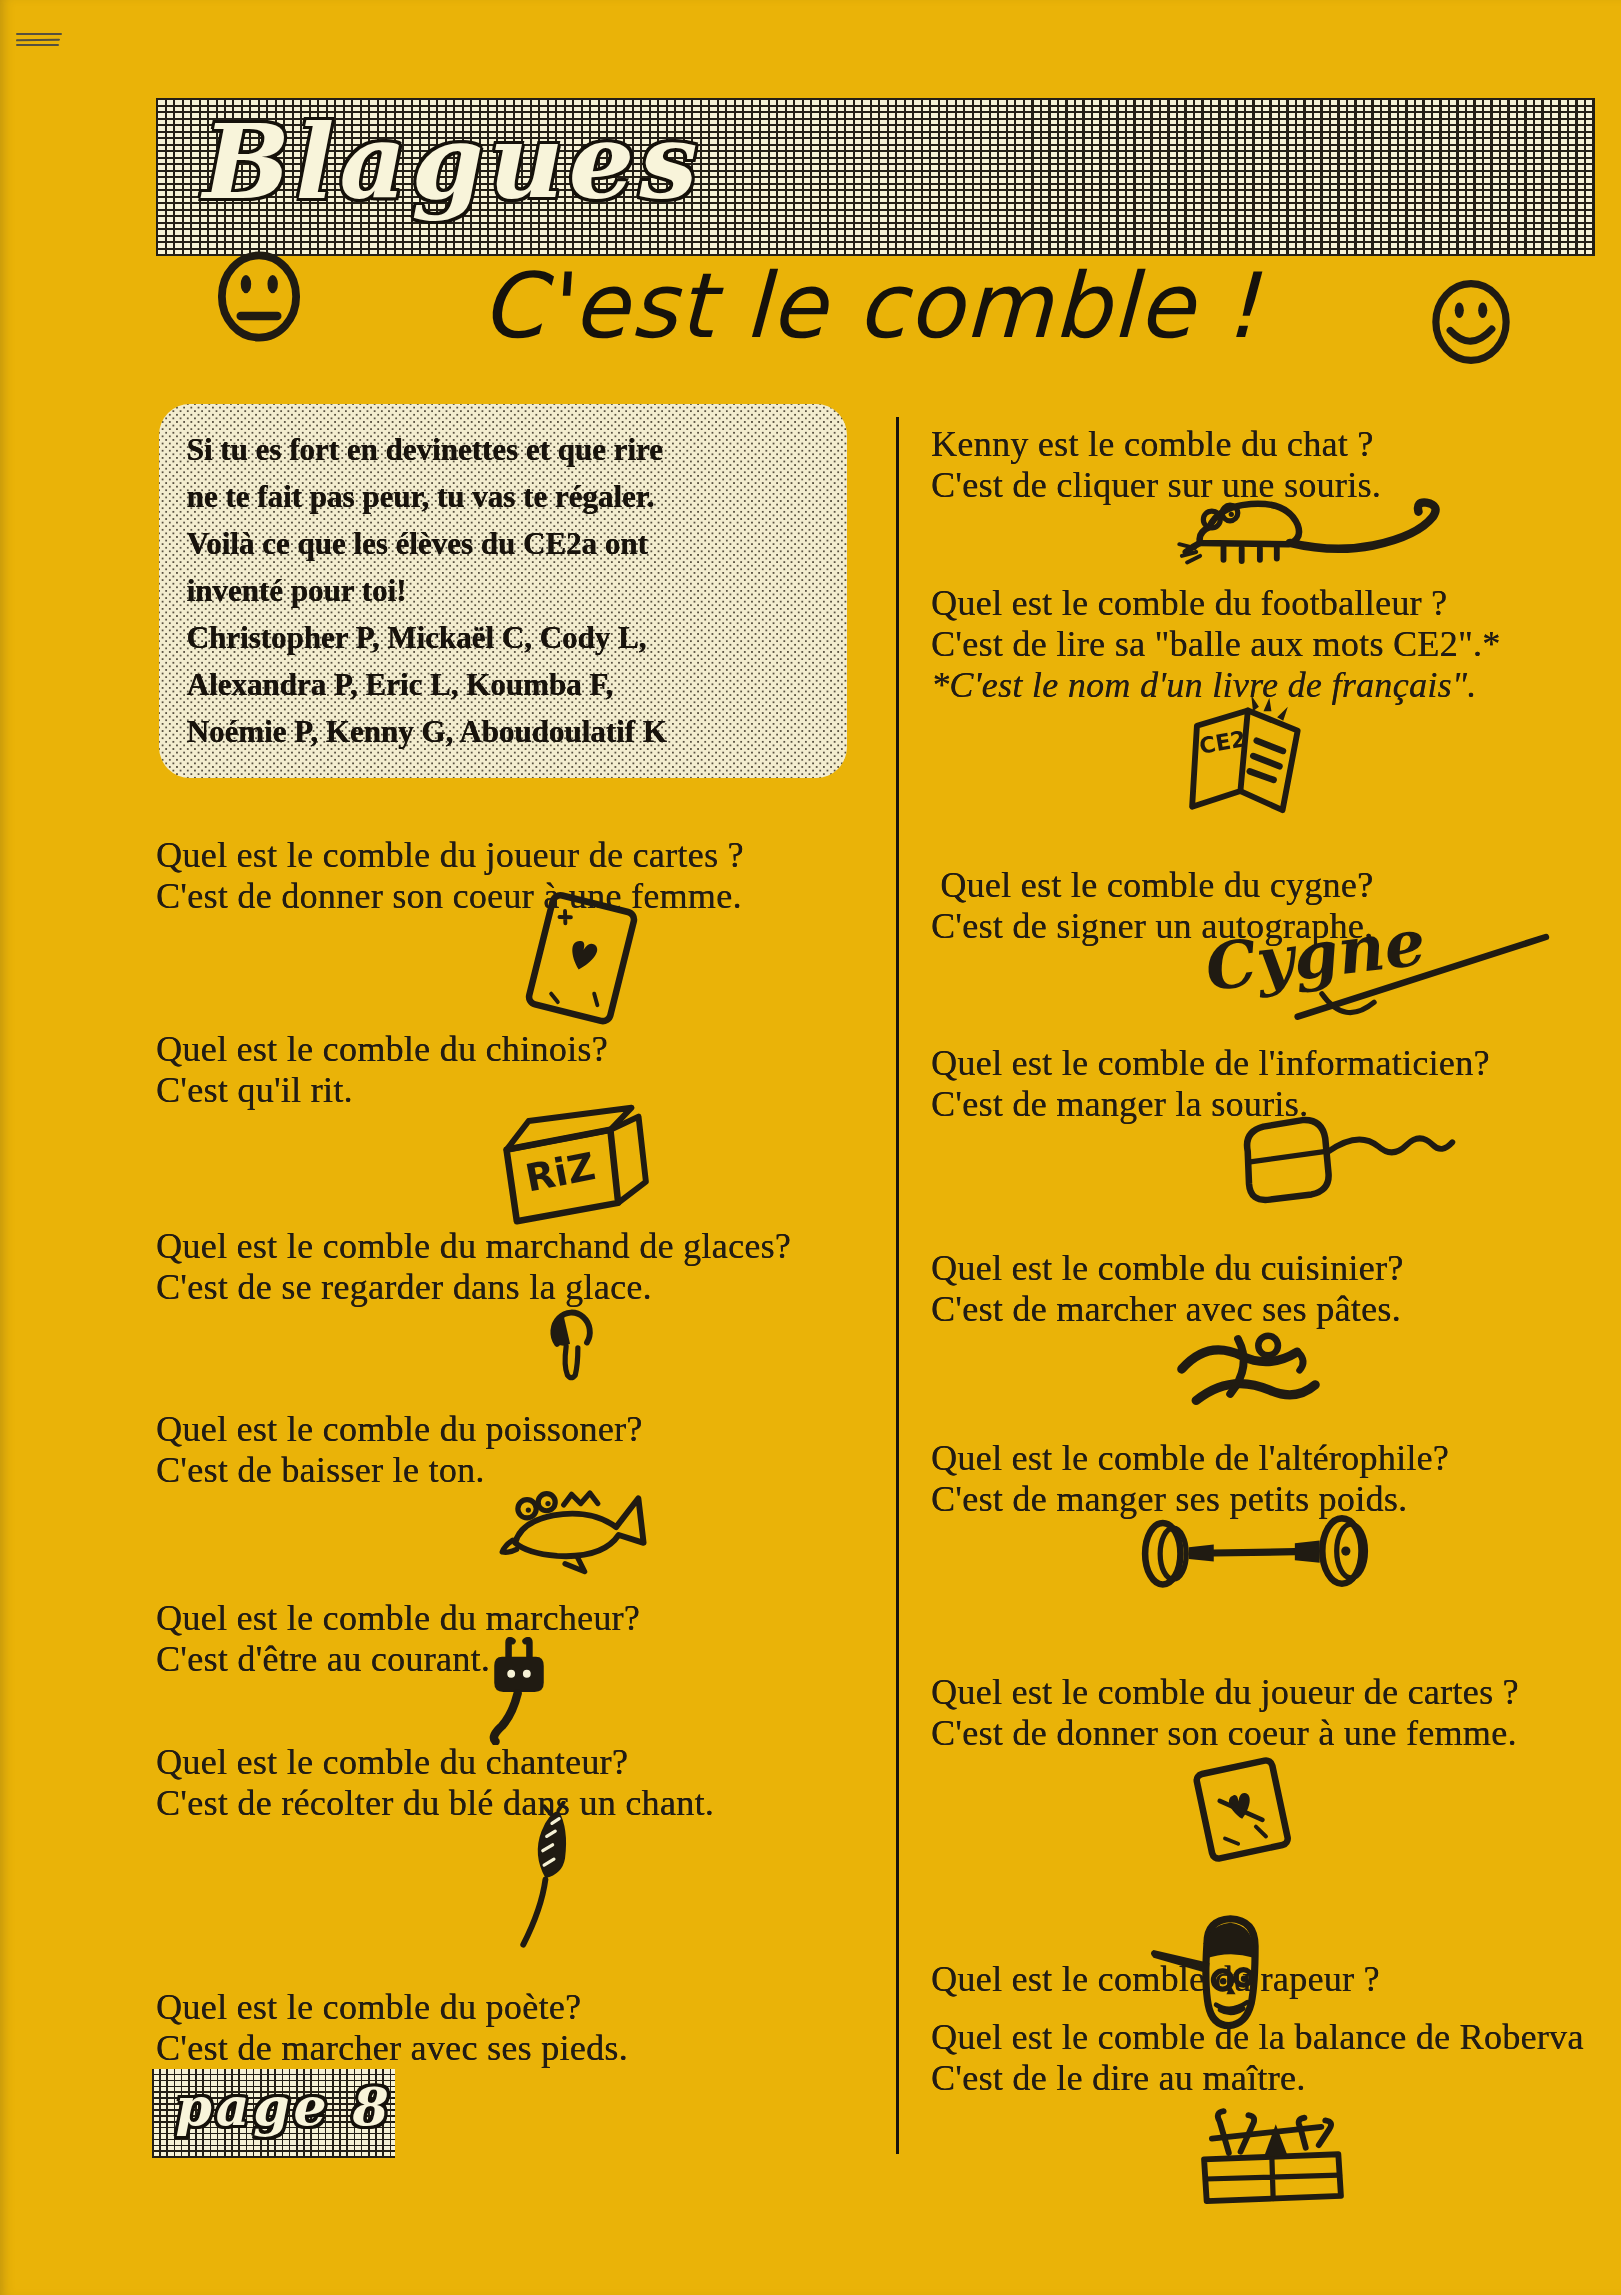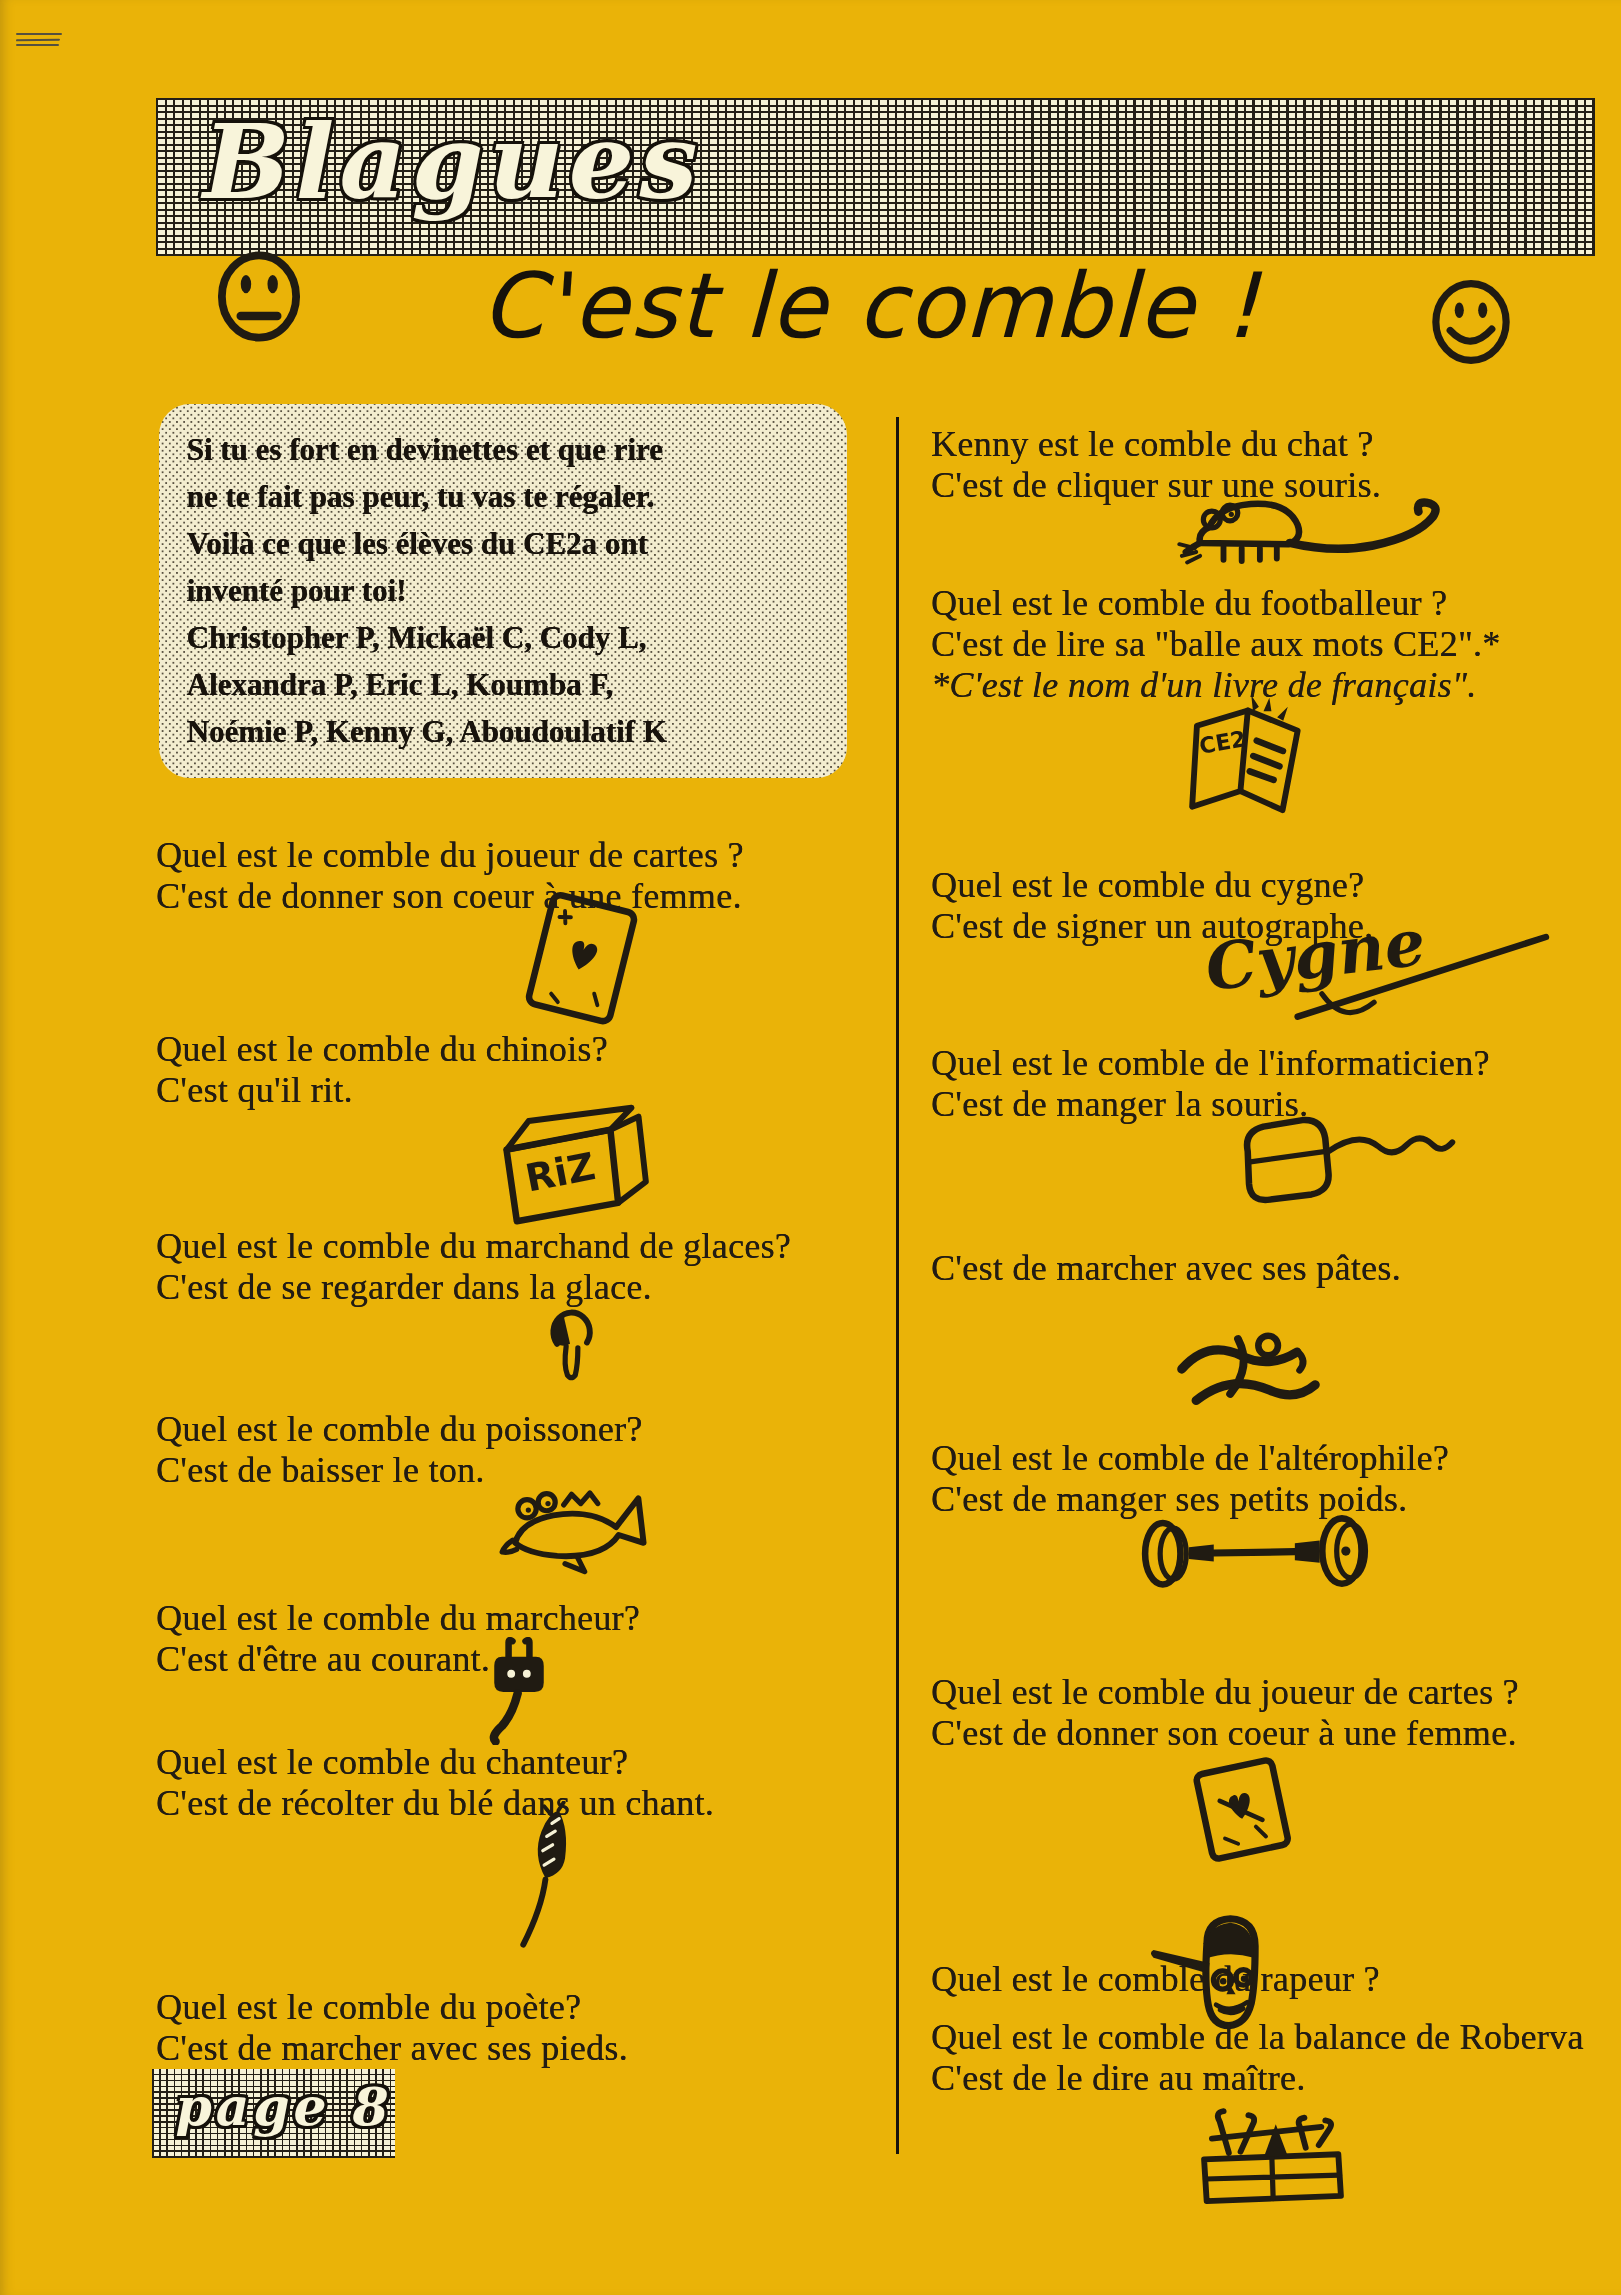--- a/index.html
+++ b/index.html
@@ -246,41 +246,42 @@
     <div class="note">*C'est le nom d'un livre de français".</div>
   </div>
   <svg class="draw" style="left:1177px;top:692px;transform:rotate(8deg);" width="131" height="150" viewBox="0 0 200 230">
     <path class="s" d="M22 62 L96 28 L102 152 L32 186 Z" stroke-width="9"></path>
     <path class="s" d="M96 28 L176 48 L170 172 L102 152" stroke-width="9"></path>
     <path class="f" d="M104 28 L98 4 L112 20 Z M120 26 L126 4 L132 24 Z M142 32 L156 14 L152 36 Z"></path>
     <path class="s" d="M116 72 L158 82 M114 96 L156 106 M112 120 L150 128" stroke-width="10"></path>
     <text x="34" y="104" font-size="34" font-family="DejaVu Sans, sans-serif" transform="rotate(-18 34 104)">CE2</text>
   </svg>
 
-  <div class="joke col-right" style="top:865px;">
+  <div class="joke col-right" style="top:865px;text-align:right;">
     <div class="q">Quel est le comble du cygne?</div>
     <div class="a">C'est de signer un autographe.</div>
   </div>
   <svg class="draw" style="left:1201px;top:925px;" width="356" height="105" viewBox="0 0 545 160">
     <text x="12" y="100" font-size="98" font-style="italic" font-family="DejaVu Serif, serif" transform="rotate(-7 12 100)">Cygne</text>
     <path class="s" d="M148 140 L528 18" stroke-width="10"></path>
     <path class="s" d="M185 105 Q220 155 265 118" stroke-width="8"></path>
   </svg>
 
   <div class="joke col-right" style="top:1043px;font-family:Liberation Serif, serif;">
     <div class="q">Quel est le comble de l'informaticien?</div>
     <div class="a">C'est de manger la souris.</div>
   </div>
   <svg class="draw" style="left:1229px;top:1111px;" width="229" height="101" viewBox="0 0 350 155">
     <path class="s" d="M28 62 Q22 32 52 24 L112 14 Q142 12 147 42 L152 96 Q154 122 126 128 L62 136 Q32 140 30 112 Z" stroke-width="10"></path>
     <path class="s" d="M32 78 L148 62" stroke-width="8"></path>
     <path class="s" d="M152 62 Q198 30 228 54 Q250 74 272 52 Q292 32 312 52 Q326 66 342 48" stroke-width="9"></path>
   </svg>
 
   <div class="joke col-right" style="top:1248px;">
+    <div class="q">Quel est le comble du cuisinier?</div>
     <div class="a">C'est de marcher avec ses pâtes.</div>
   </div>
   <svg class="draw" style="left:1170px;top:1327px;" width="157" height="92" viewBox="0 0 240 140">
     <path class="s" d="M18 64 Q58 18 110 44 Q152 64 194 38" stroke-width="14"></path>
     <path class="s" d="M40 112 Q92 70 152 96 Q192 114 222 88" stroke-width="14"></path>
     <path class="s" d="M104 18 Q126 60 92 102" stroke-width="12"></path>
     <circle class="s" cx="150" cy="28" r="15" stroke-width="10"></circle>
     <path class="s" d="M196 38 Q210 52 198 66" stroke-width="10"></path>
   </svg>
 

